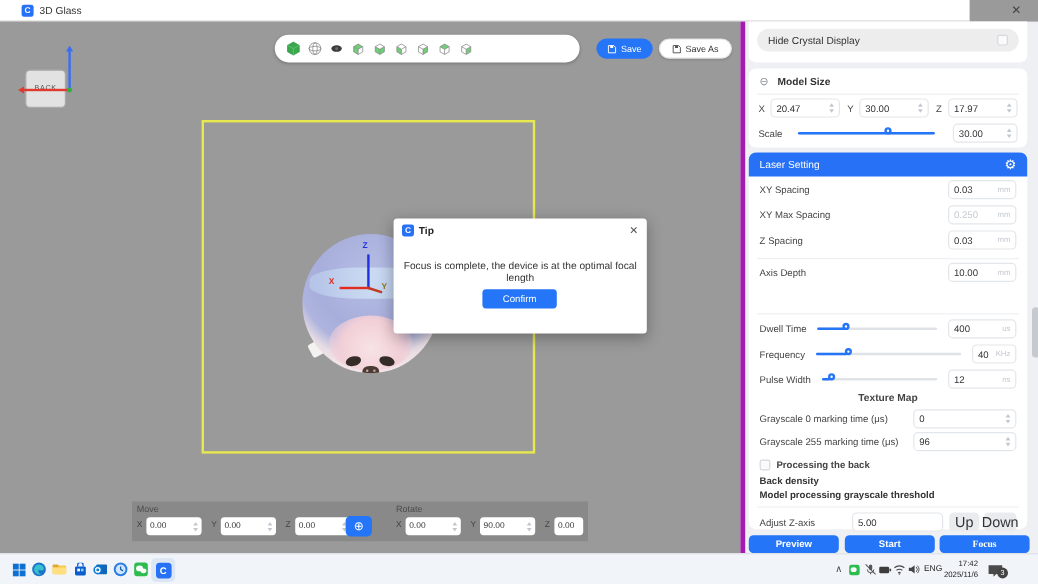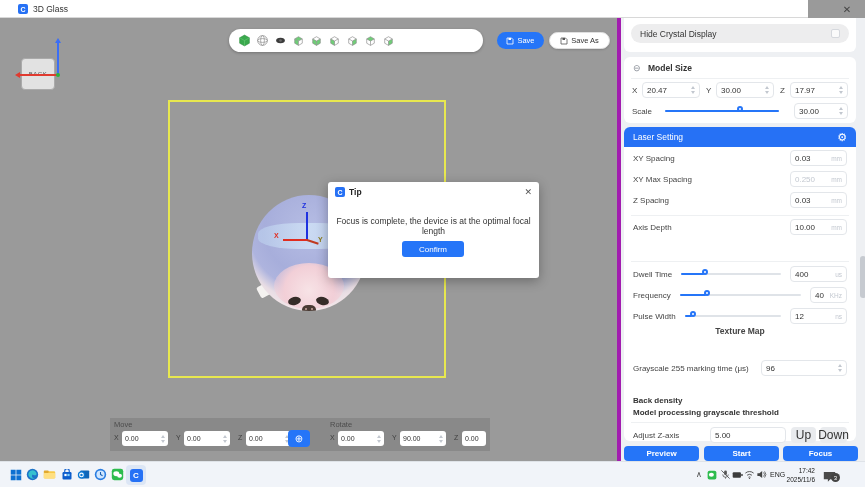--- a/index.html
+++ b/index.html
@@ -436,49 +436,63 @@
             <span class="thumb" style="left:6%;"></span>
           </span>
         <div class="num-input" style="width:57px;">
             <span class="val">12</span>
             <span class="unit">ns</span>
           </div>
       </div>
 
       <div class="section-center" style="top:199px;">Texture Map</div>
 
+      <div class="lrow" style="top:214px;">
+        <span class="lab">Grayscale 0 marking time (μs)</span>
+        <div class="num-input box" style="width:86px;">
+            <span class="val">0</span>
+            <span class="spin">
+              <i class="up"></i>
+              <i class="dn"></i>
+            </span>
+          </div>
+      </div>
       <div class="lrow" style="top:233px;">
         <span class="lab">Grayscale 255 marking time (μs)</span>
         <div class="num-input box" style="width:86px;">
             <span class="val">96</span>
             <span class="spin">
               <i class="up"></i>
               <i class="dn"></i>
             </span>
           </div>
       </div>
 
+      <div class="lrow" style="top:252px;">
+        <span class="checkbox" style="margin-left:0;margin-right:5px;"></span>
+        <span class="lab" style="font-weight:bold;">Processing the back</span>
+      </div>
       <div class="plain-lbl" style="top:269px;">Back density</div>
       <div class="plain-lbl" style="top:281px;">Model processing grayscale threshold</div>
 
       <div class="divider" style="top:295px;"></div>
 
       <div class="lrow" style="top:300px;">
         <span class="lab">Adjust Z-axis</span>
         <div class="num-input" style="width:76px;margin-left:auto;">
             <span class="val">5.00</span>
           </div>
         <div class="gray-btn" style="width:25px;margin-left:5px;">Up</div>
         <div class="gray-btn" style="width:27px;margin-left:4px;">Down</div>
       </div>
     </div>
 
     <div class="action-btn" style="left:3px;">Preview</div>
     <div class="action-btn" style="left:83px;">Start</div>
-    <div class="action-btn" style="left:162px;">Focus</div>
+    <div class="action-btn" style="left:162px;font-family:Liberation Serif, serif;">Focus</div>
 
     <div id="panel-scrollthumb"></div>
   </div>
 
   <div id="taskbar" class="abs">
     <span class="tb-app" style="left:8px;">
       <svg width="12" height="12" viewBox="0 0 16 16">
           <rect x="1" y="1" width="6.5" height="6.5" fill="#0e70d1"></rect>
           <rect x="8.5" y="1" width="6.5" height="6.5" fill="#0e70d1"></rect>
           <rect x="1" y="8.5" width="6.5" height="6.5" fill="#0e70d1"></rect>

